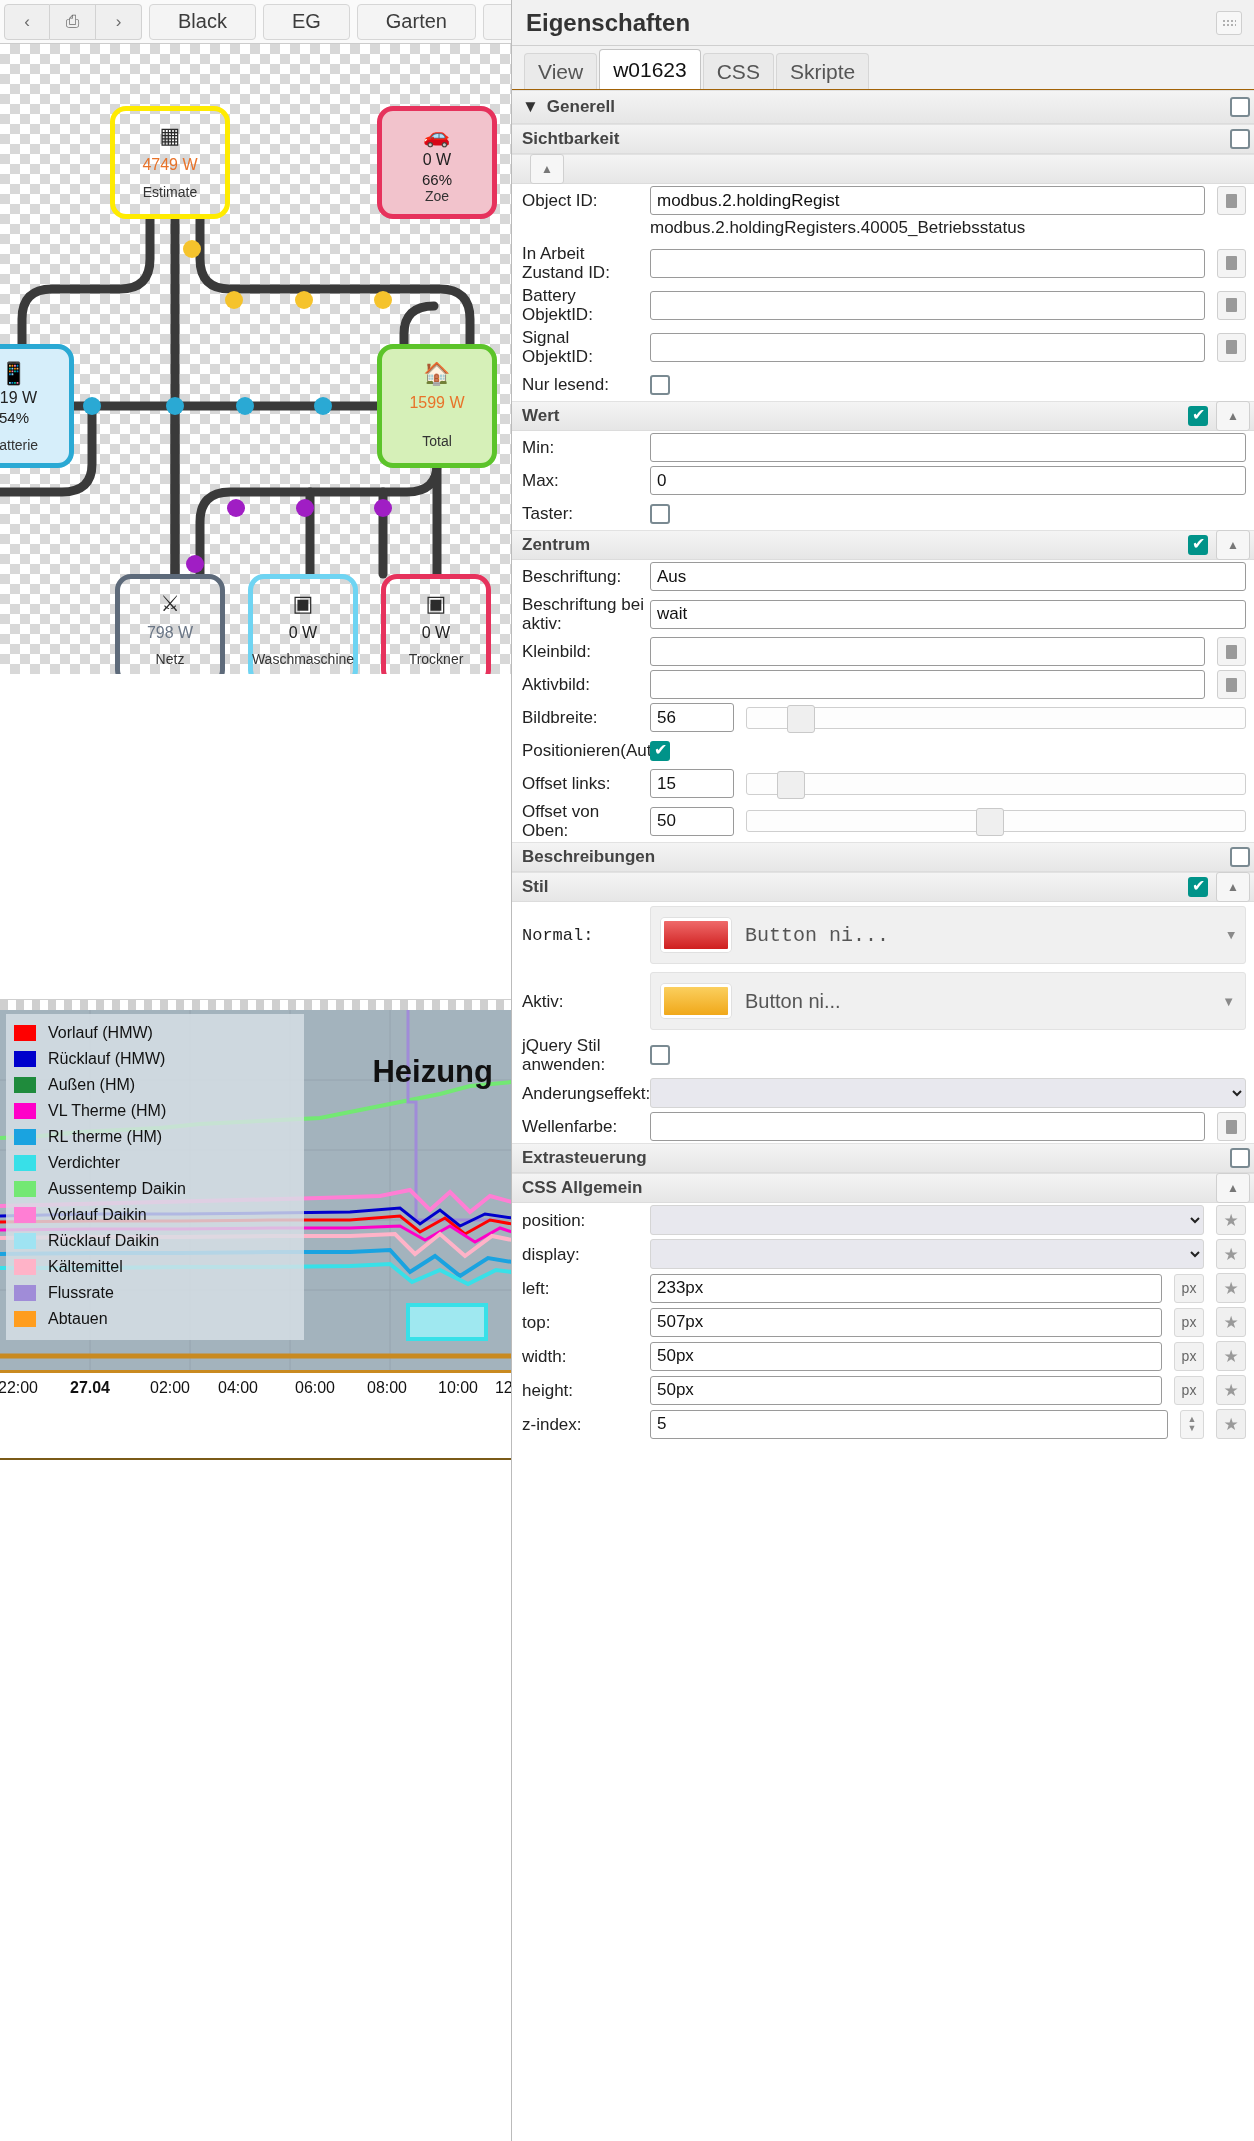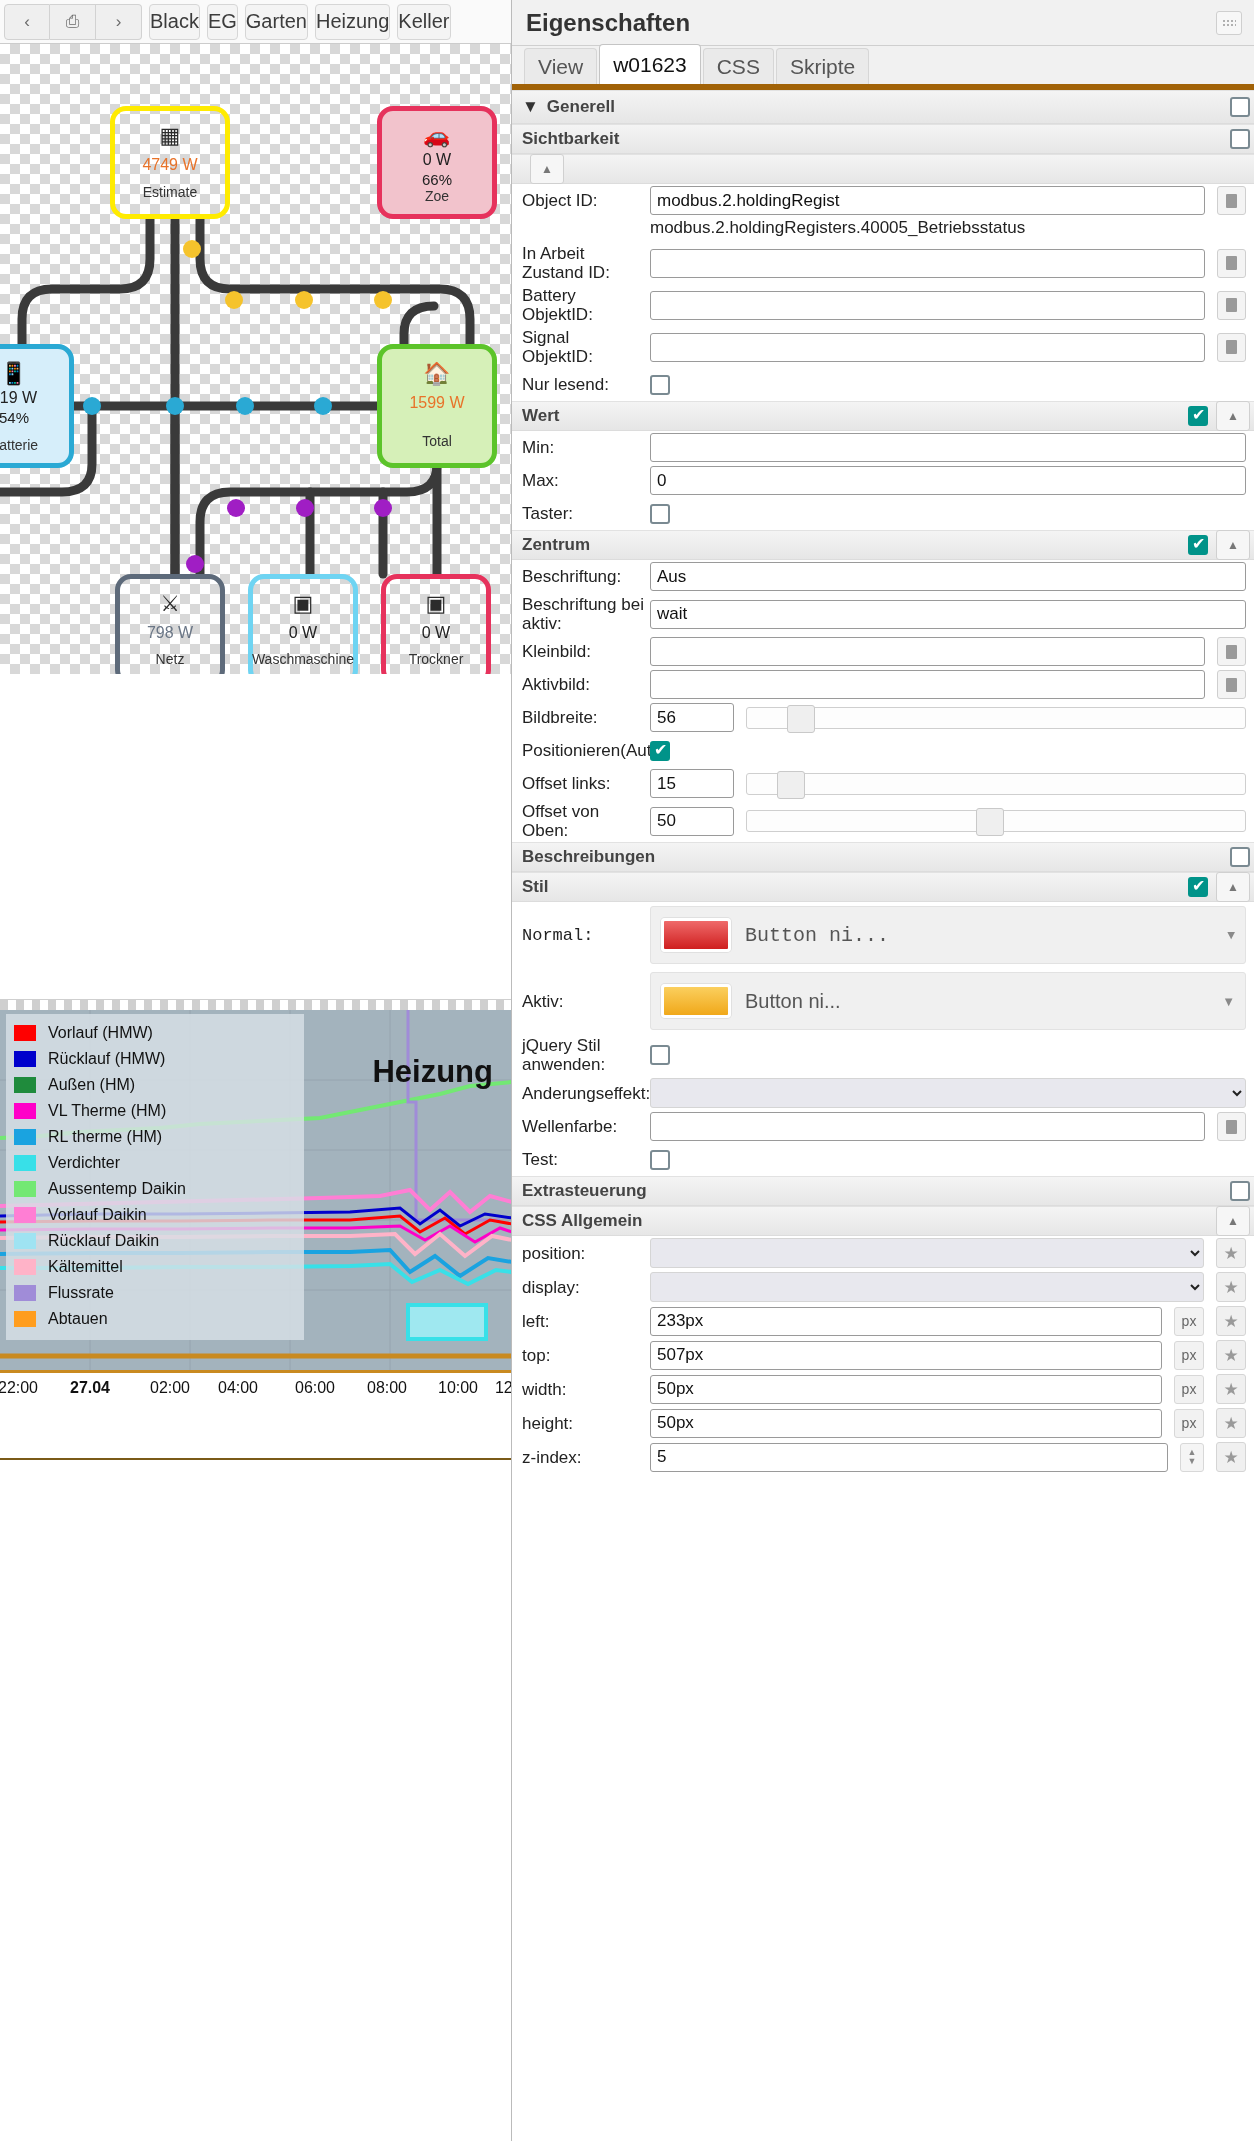--- a/index.html
+++ b/index.html
@@ -19,21 +19,21 @@
   
   .toolbar { height:44px; display:flex; align-items:center; gap:0;
              background:#fafafa; border-bottom:1px solid #ccc; padding:0 4px; }
   .navgrp { display:flex; }
   .navbtn { width:46px; height:36px; background:#efefef;
             border:1px solid #d2d2d2; display:flex; align-items:center;
             justify-content:center; color:#6a6a6a; font-size:17px; }
   .navbtn+.navbtn { border-left:none; }
   .navbtn:first-child { border-radius:4px 0 0 4px; }
   .navbtn:last-child { border-radius:0 4px 4px 0; }
-  .tabbtn { height:36px; padding:0 0; margin-left:7px; background:#f4f4f4;
+  .tabbtn { height:36px; padding:0 28px; margin-left:7px; background:#f4f4f4;
             border:1px solid #d6d6d6; border-radius:4px; font-size:20px;
             color:#3c3c3c; display:flex; align-items:center; }
 
   
   .diagram { position:relative; height:630px;
     background-image:
       linear-gradient(45deg,#d8d8d8 25%,transparent 25%,transparent 75%,#d8d8d8 75%),
       linear-gradient(45deg,#d8d8d8 25%,transparent 25%,transparent 75%,#d8d8d8 75%);
     background-size:20px 20px; background-position:0 0,10px 10px;
     background-color:#fff;
@@ -76,21 +76,21 @@
   .rhead { height:46px; display:flex; align-items:center;
            justify-content:space-between; padding:0 12px 0 14px;
            background:#f1f1f1; border-bottom:1px solid #cfcfcf; }
   .rtitle { font-size:24px; font-weight:bold; color:#333; }
   .grip { width:26px; height:24px; border:1px solid #cfcfcf; border-radius:3px;
           background:#f7f7f7; display:flex; align-items:center; justify-content:center; }
   .grip i { display:block; width:14px; height:8px; background-image:
             radial-gradient(#b0b0b0 40%, transparent 41%);
             background-size:4px 4px; }
   .rtabs { height:44px; display:flex; align-items:flex-end; padding-left:12px;
-           background:#f1f1f1; border-bottom:6px solid #a16207; gap:2px; }
+           background:#f1f1f1; border-bottom:1px solid #a16207; gap:2px; }
   .rtab { height:36px; padding:0 13px; display:flex; align-items:center;
           font-size:21px; color:#555; background:#eaeaea;
           border:1px solid #d6d6d6; border-bottom:none; border-radius:4px 4px 0 0; }
   .rtab.active { background:#fff; color:#111; height:40px; border-color:#c4c4c4; }
 
   .form { flex:1; overflow:hidden; }
   .sect { display:flex; align-items:center; height:30px;
           background:linear-gradient(180deg,#f4f4f4,#e6e6e6);
           border-top:1px solid #e2e2e2; border-bottom:1px solid #dcdcdc;
           padding:0 4px 0 10px; position:relative; }
@@ -592,26 +592,20 @@
       <div class="row">
         <div class="lab">Wellenfarbe:</div>
         <div class="fld">
           <input class="ti" value="" style="">
           <span class="pickbtn">
               <i></i>
             </span>
         </div>
       </div>
 
-      <div class="row">
-        <div class="lab">Test:</div>
-        <div class="fld">
-            <span class="cbox"></span>
-          </div>
-      </div>
 
       <div class="sect">
         <span class="stitle">Extrasteuerung</span>
         <span class="cbox"></span>
       </div>
 
       <div class="sect">
         <span class="stitle">CSS Allgemein</span>
         <span class="collapse">▲</span>
       </div>

